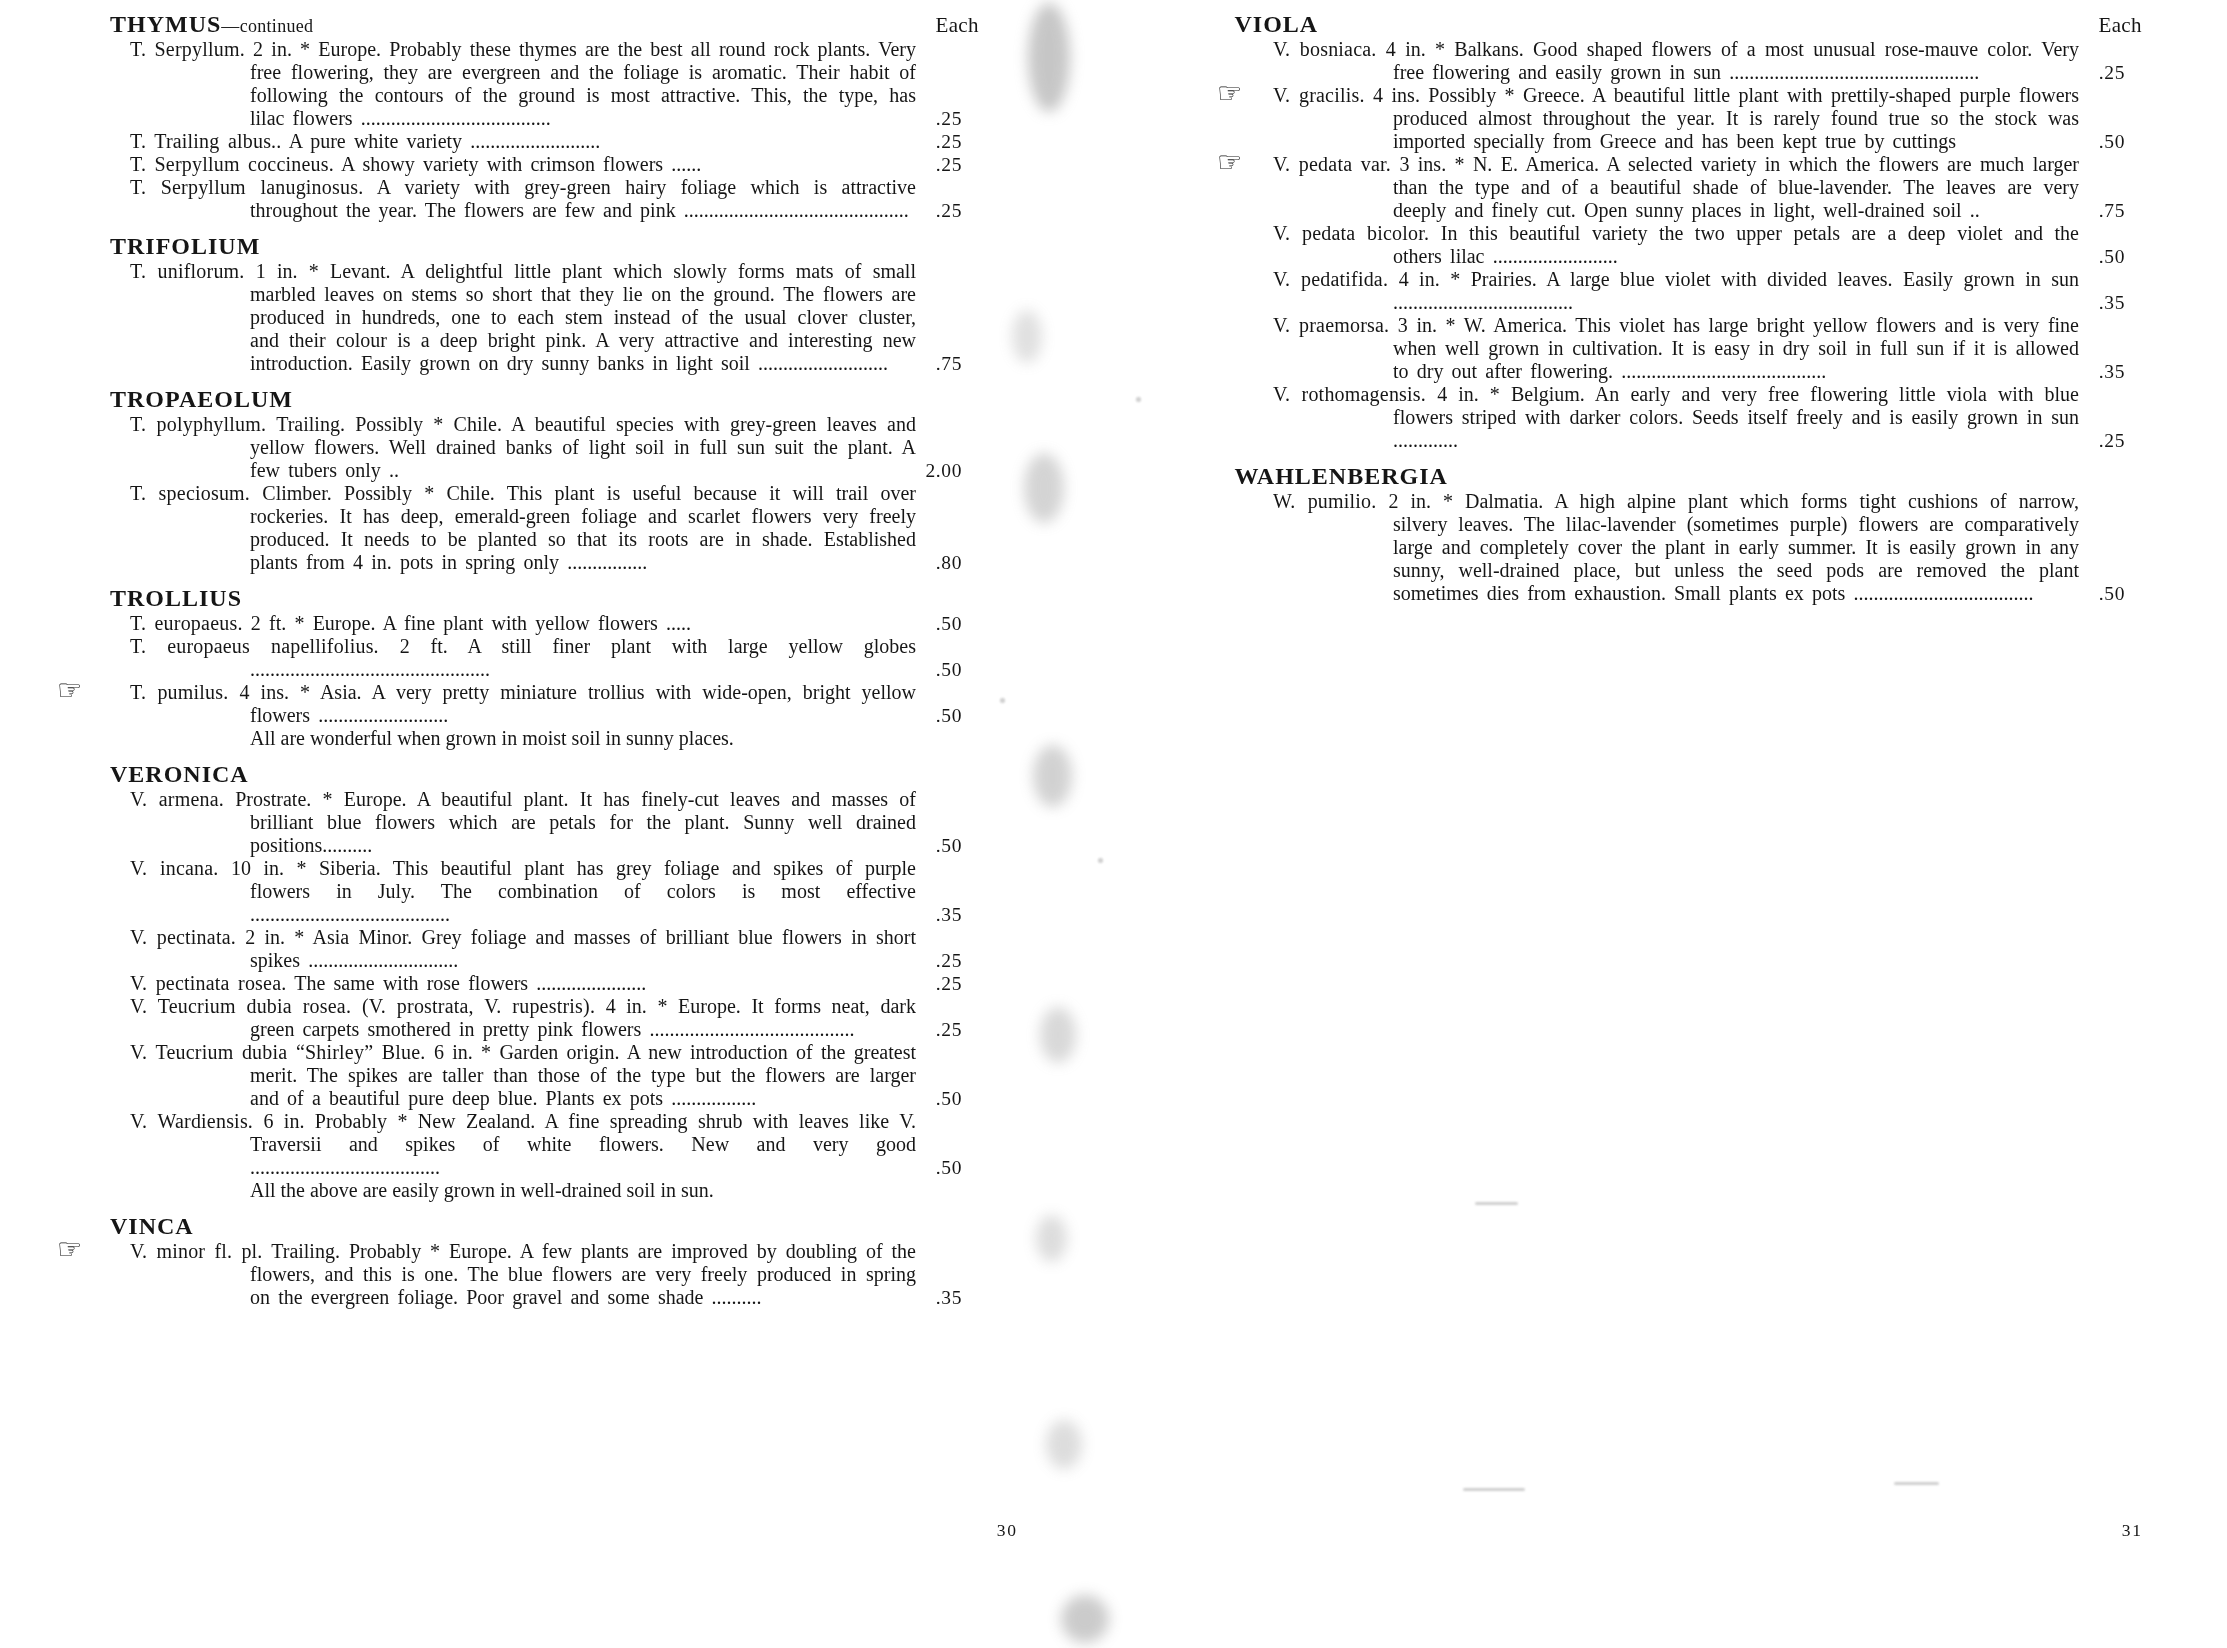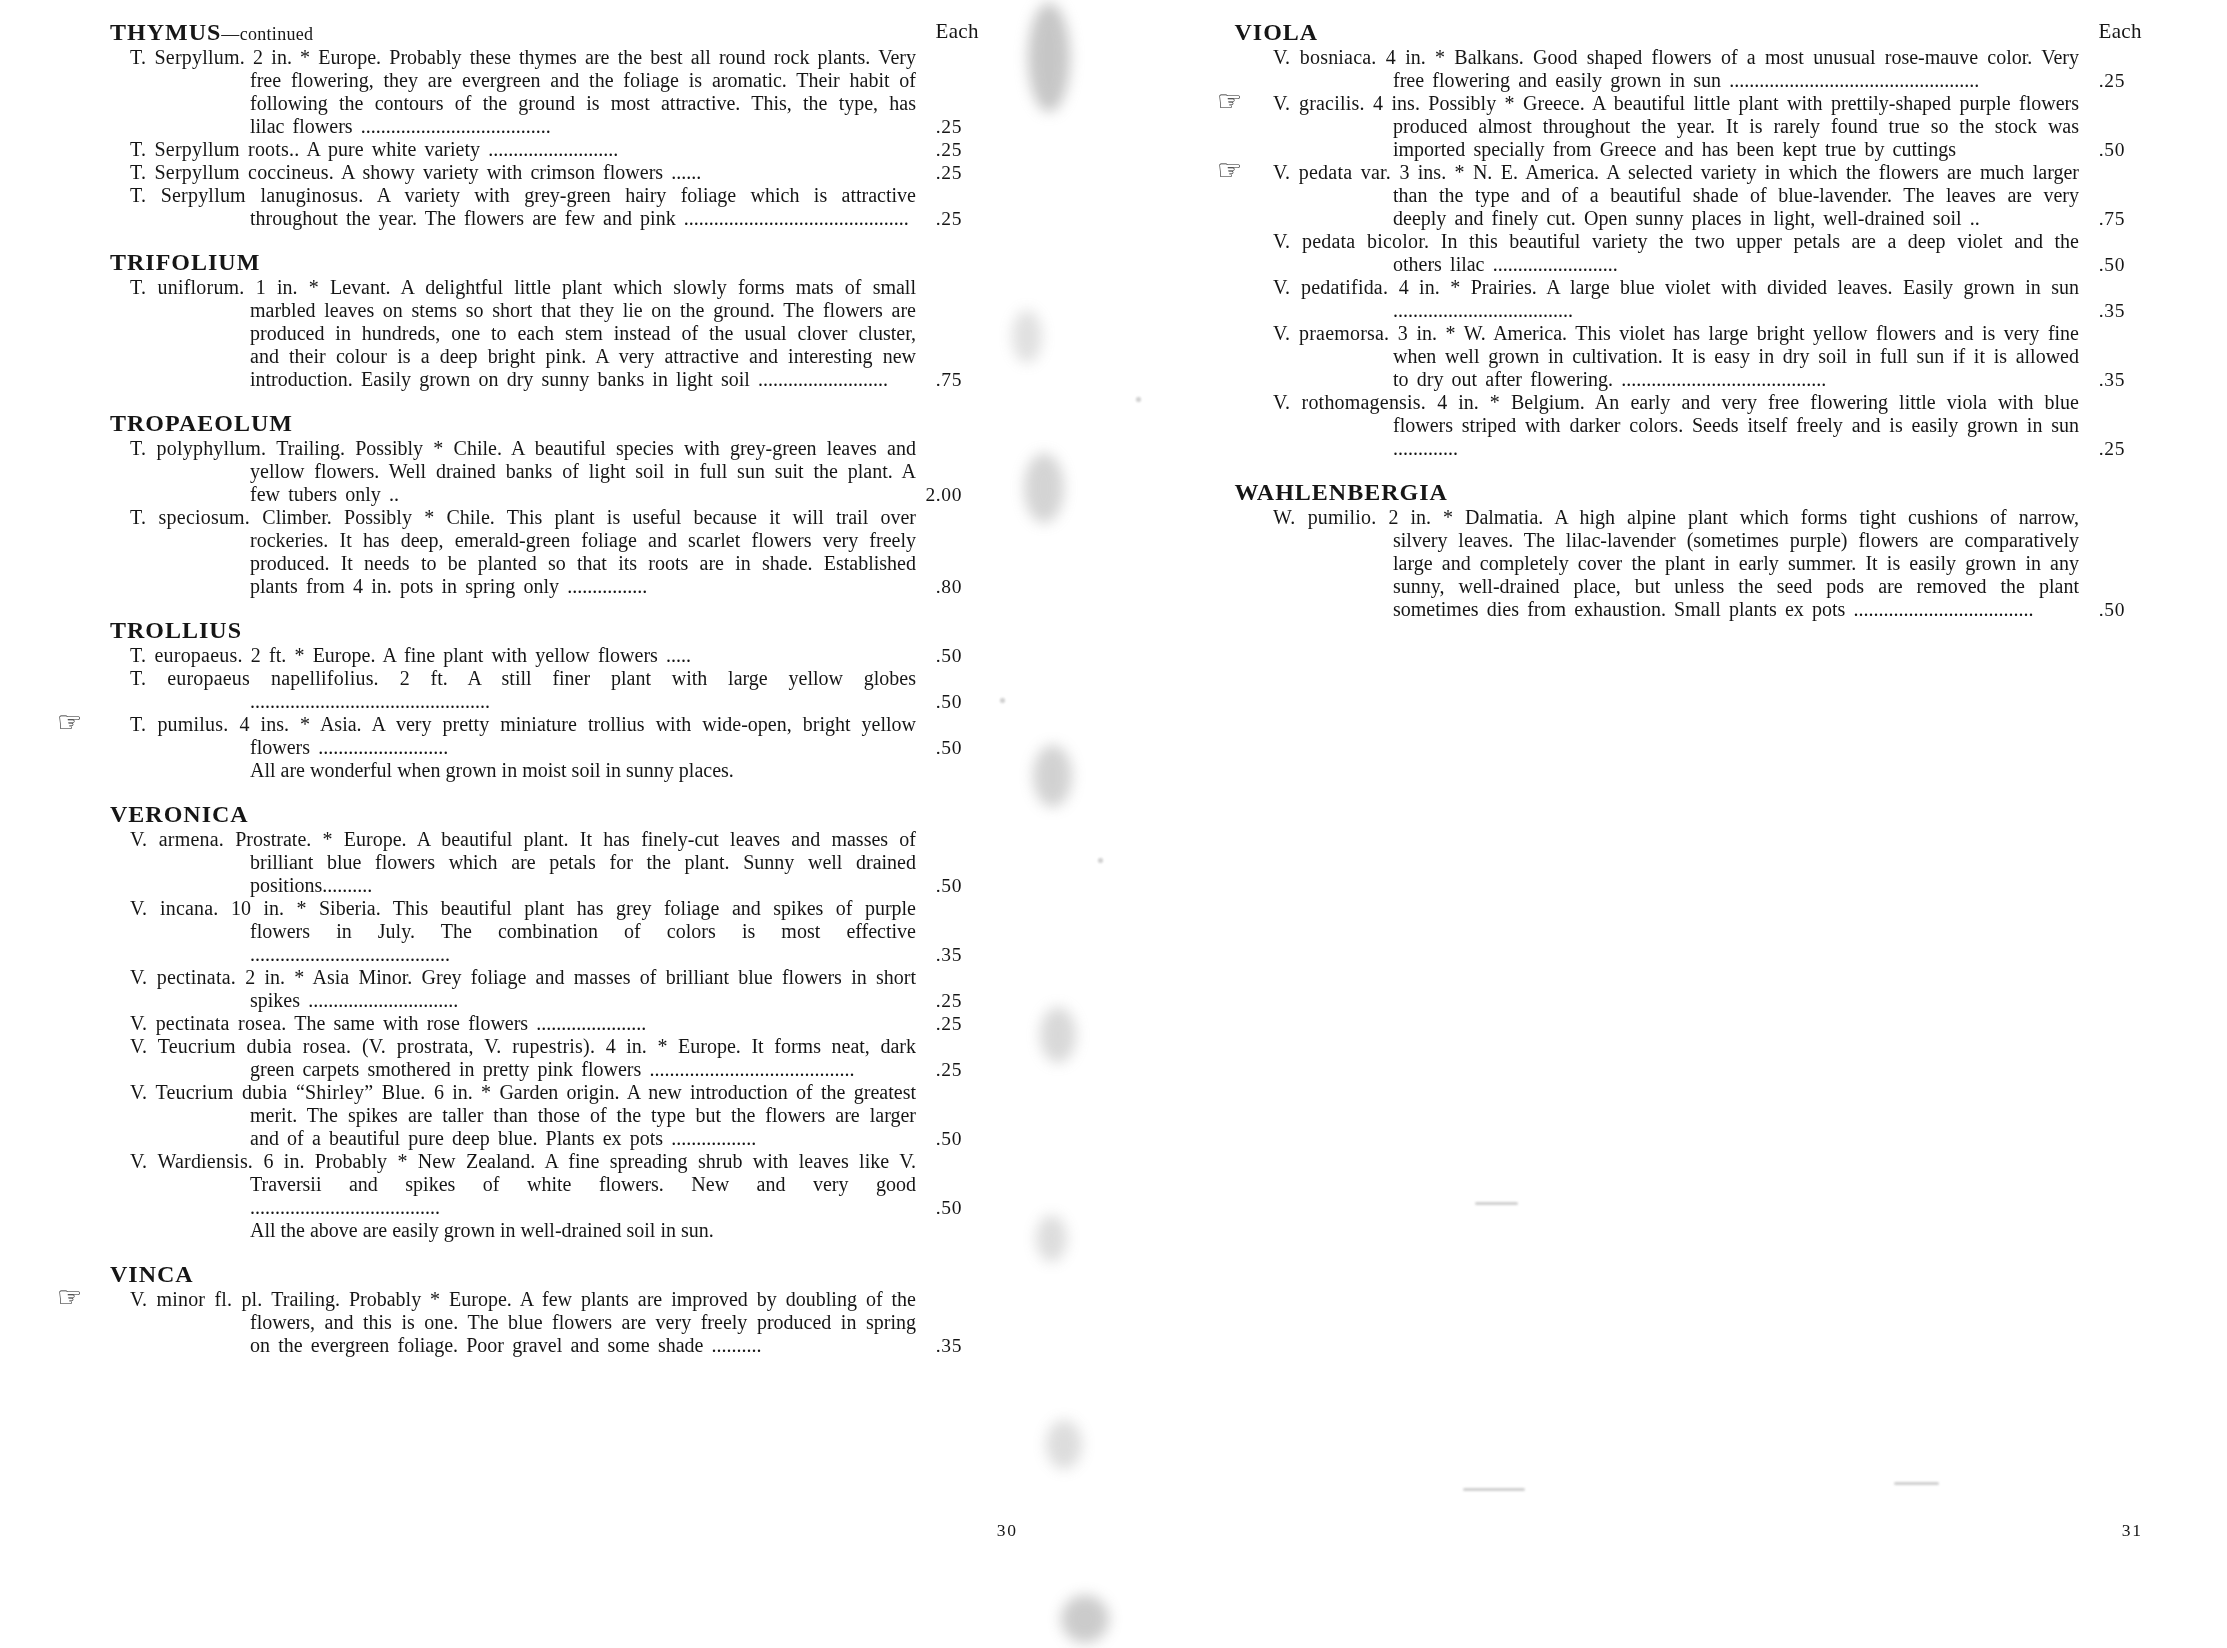--- a/index.html
+++ b/index.html
@@ -5,21 +5,21 @@
   html,body{margin:0;padding:0}
   body{
     width:2227px;height:1649px;position:relative;overflow:hidden;
     background:#ffffff;color:#161616;
     font-family:"Liberation Serif", "DejaVu Serif", serif;
   }
   .page{position:absolute;top:0;width:928px;height:1649px}
   .page--left{left:52px}
   .page--right{left:1215px}
 
-  .section-head{display:flex;align-items:flex-start;justify-content:space-between;margin-top:19px}
+  .section-head{display:flex;align-items:flex-end;justify-content:space-between;margin-top:11px}
   .page--left .section-head{margin-left:58px}
   .page--right .section-head{margin-left:19.5px}
   .title{font-weight:bold;font-size:24px;letter-spacing:1px;white-space:nowrap}
   .suffix{font-weight:normal;font-size:18px;letter-spacing:0.3px}
   .each{font-size:21px;font-weight:normal;margin-right:1.3px;letter-spacing:0.3px}
 
   .entry{position:relative}
   .page--left .entry{margin-left:78px}
   .page--right .entry{margin-left:58px}
   .entry .main{
@@ -57,21 +57,21 @@
 <div id="spread">
     <div class="page page--left">
       <div class="section-head">
         <span class="title"><span class="title-main">THYMUS</span><span class="suffix">—continued</span></span>
         <span class="each">Each</span>
       </div>
       <div class="entry">
         <div class="main"><span class="name">T. Serpyllum.</span> <span class="body-text">2 in. * Europe. Probably these thymes are the best all round rock plants. Very free flowering, they are evergreen and the foliage is aromatic. Their habit of following the contours of the ground is most attractive. This, the type, has lilac flowers ......................................</span><span class="price">.25</span></div>
       </div>
       <div class="entry">
-        <div class="main"><span class="name">T. Serpyllum roots..</span> <span class="body-text">A pure white variety ..........................</span><span class="price">.25</span></div>
+        <div class="main"><span class="name">T. Trailing albus..</span> <span class="body-text">A pure white variety ..........................</span><span class="price">.25</span></div>
       </div>
       <div class="entry">
         <div class="main"><span class="name">T. Serpyllum coccineus.</span> <span class="body-text">A showy variety with crimson flowers ......</span><span class="price">.25</span></div>
       </div>
       <div class="entry">
         <div class="main"><span class="name">T. Serpyllum lanuginosus.</span> <span class="body-text">A variety with grey-green hairy foliage which is attractive throughout the year. The flowers are few and pink .............................................</span><span class="price">.25</span></div>
       </div>
       <div class="section-head">
         <span class="title"><span class="title-main">TRIFOLIUM</span></span>
       </div>

